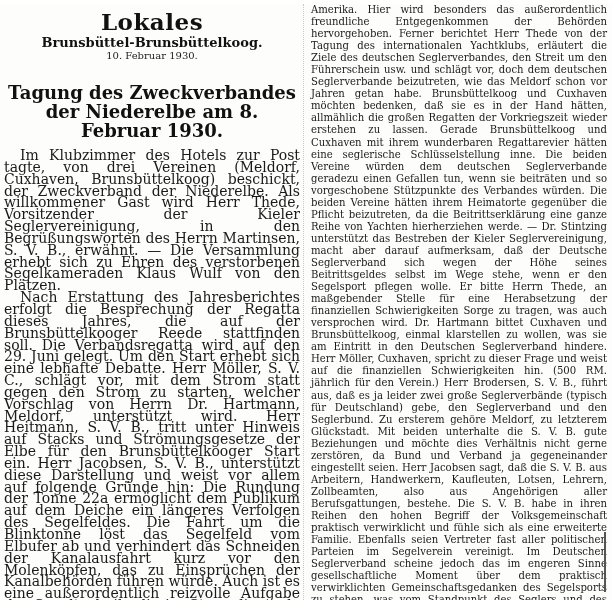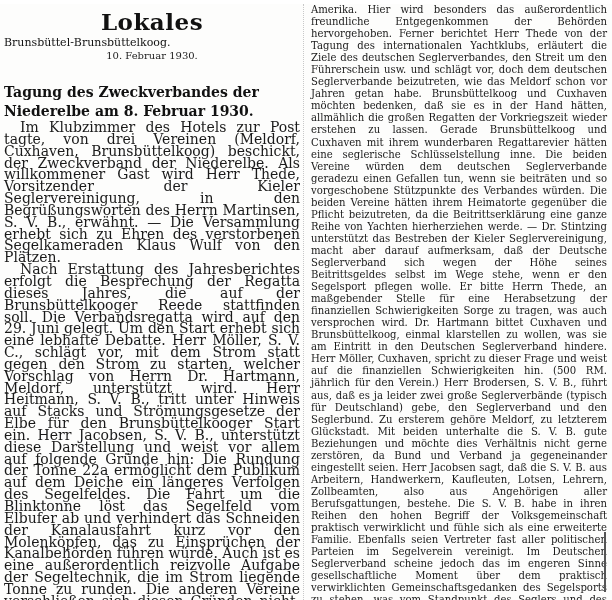--- a/index.html
+++ b/index.html
@@ -6,24 +6,24 @@
   body { width:612px; height:600px; overflow:hidden; position:relative;
          font-family:"DejaVu Serif", serif; color:#1a1a1a; }
   .page { position:absolute; left:0; top:4px; width:612px; height:600px; background:#fdfdfc; }
   .col { position:absolute; top:0; }
   .col-left { left:4px; width:296px; }
   .col-right { left:311px; width:296px; }
   .divider { position:absolute; left:303px; top:0; width:1px; height:600px;
              border-left:1px dotted #c8c8c8; }
   .section-title { text-align:center; font-family:"DejaVu Serif", serif; font-weight:bold;
                    font-size:23px; letter-spacing:0.5px; margin-top:4px; line-height:28px; color:#111; }
-  .dateline { text-align:left; font-weight:normal; font-size:11px; line-height:13px; color:#111; }
+  .dateline { text-align:center; font-weight:bold; font-size:13px; line-height:13px; color:#111; }
   .date { text-align:center; font-size:10px; line-height:13px; color:#222; margin-bottom:21px; }
-  .headline { text-align:left; font-weight:bold; font-size:14px; line-height:19px;
-              color:#111; margin:2px 0 1px 0; }
+  .headline { text-align:center; font-weight:bold; font-size:18px; line-height:19px;
+              color:#111; margin:2px 0 10px 0; }
   .body p { margin:0; font-size:14px; line-height:11.85px; text-align:justify;
             text-indent:16px; hyphens:manual; }
   .body p.cont { text-indent:0; }
   .col-right .body p { font-size:10.1px; line-height:12.05px; }
   .left-marker { position:absolute; left:604px; top:528px; width:3px; height:60px;
                  border-left:2px solid #555; }
 </style>
 </head>
 <body>
 

